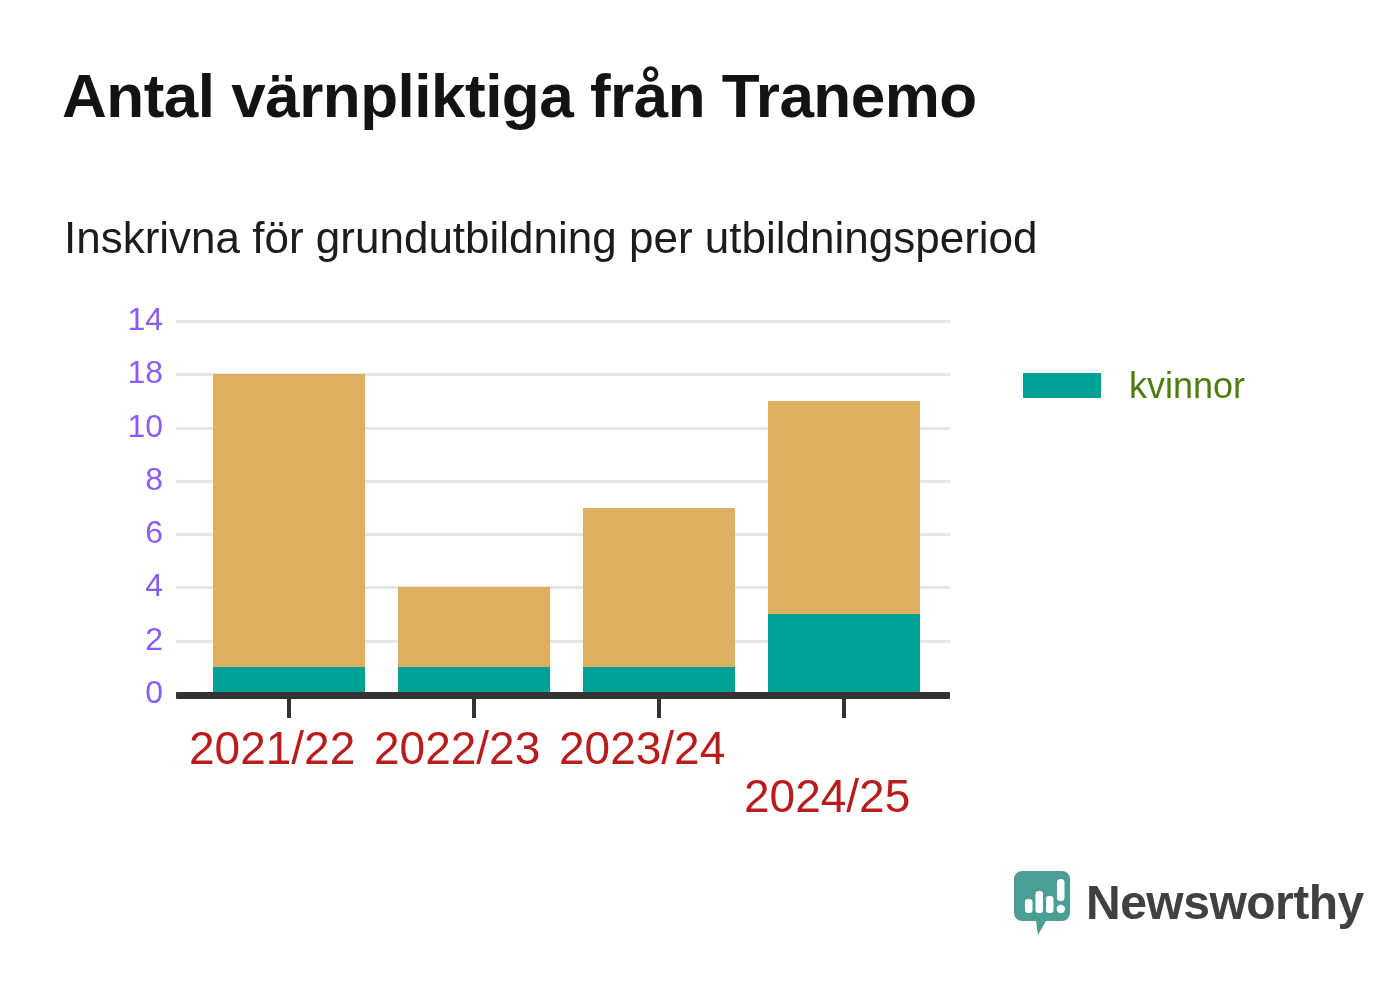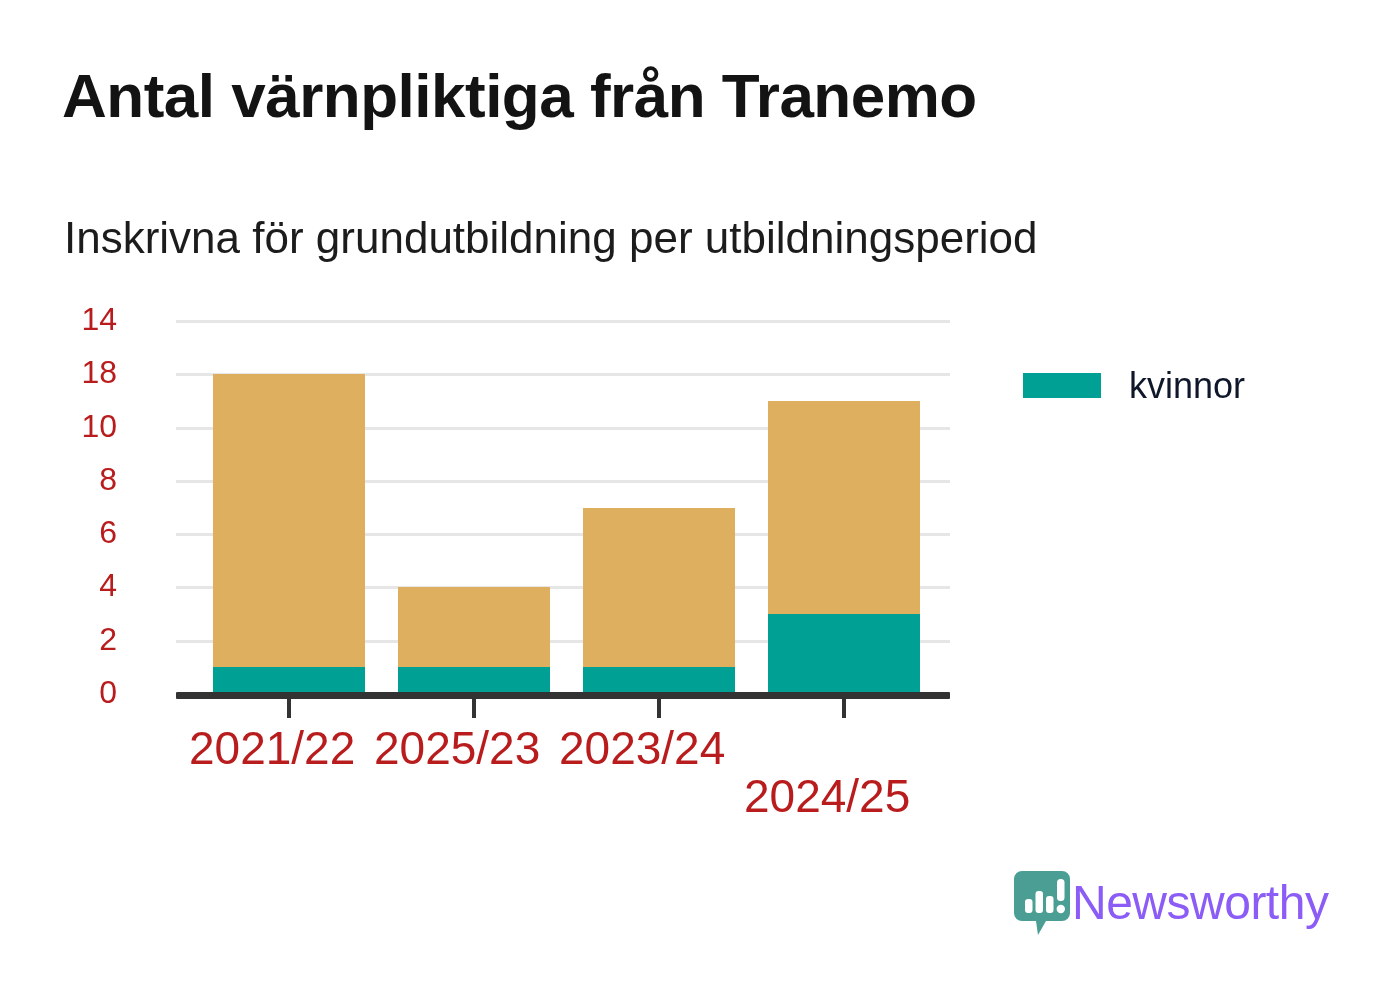--- a/index.html
+++ b/index.html
@@ -51,25 +51,25 @@
   .gridline {
     position: absolute;
     height: 3px;
     background: #e6e6e6;
     left: 176px;
     width: 774px;
   }
 
   .ytick-label {
     position: absolute;
-    right: 1265px; 
+    right: 1219px; 
     width: 60px;
     text-align: right;
     font-size: 32px;
-    color: #b91c1c;
+    color: #8b5cf6;
     line-height: 1;
   }
 
   .bar-segment {
     position: absolute;
   }
   .seg-kvinnor { background: #00a094; }
   .seg-man     { background: #ddaf5e; }
 
   #x-axis-line {
@@ -111,38 +111,39 @@
     height: 55px;
   }
   .legend-swatch {
     width: 78px;
     height: 25px;
     flex: none;
   }
   .legend-label {
     margin-left: 28px;
     font-size: 36px;
-    color: #0f172a;
+    color: #4d7c0f;
     line-height: 1;
     white-space: nowrap;
   }
 
   
   #logo {
     position: absolute;
     left: 1012px;
     top: 869px;
     display: flex;
     align-items: center;
   }
   #logo-mark { width: 60px; height: 68px; flex: none; }
   #logo-text {
+    margin-left: 14px;
     font-size: 48px;
-    font-weight: normal;
-    color: #8b5cf6;
+    font-weight: bold;
+    color: #404040;
     letter-spacing: -0.5px;
     line-height: 1;
     white-space: nowrap;
   }
 </style>
 </head>
 <body>
 
 <div id="chart-title">Antal värnpliktiga från Tranemo</div>
 
@@ -176,21 +177,21 @@
       <div class="bar-segment seg-kvinnor" title="kvinnor 2023/24: 1" style="left: 583px; width: 152px; top: 667.357px; height: 26.6429px; background: rgb(0, 160, 148);"></div>
       <div class="bar-segment seg-man" title="män 2023/24: 6" style="left: 583px; width: 152px; top: 507.5px; height: 159.857px; background: rgb(221, 175, 94);"></div>
       <div class="bar-segment seg-kvinnor" title="kvinnor 2024/25: 3" style="left: 768px; width: 152px; top: 614.071px; height: 79.9286px; background: rgb(0, 160, 148);"></div>
       <div class="bar-segment seg-man" title="män 2024/25: 8" style="left: 768px; width: 152px; top: 400.929px; height: 213.143px; background: rgb(221, 175, 94);"></div>
     </div>
   <div id="x-axis-line"></div>
   <div id="xticks">
       <div class="xtick-mark" style="left: 287px;"></div>
       <div class="xtick-label" style="left: 189px; width: 200px;">2021/22</div>
       <div class="xtick-mark" style="left: 472px;"></div>
-      <div class="xtick-label" style="left: 374px; width: 200px;">2025/23</div>
+      <div class="xtick-label" style="left: 374px; width: 200px;">2022/23</div>
       <div class="xtick-mark" style="left: 657px;"></div>
       <div class="xtick-label" style="left: 559px; width: 200px;">2023/24</div>
       <div class="xtick-mark" style="left: 842px;"></div>
       <div class="xtick-label" style="left: 744px; width: 200px; margin-top: 48px;">2024/25</div>
     </div>
 </div>
 
 <div id="legend">
     <div class="legend-row">
       <div class="legend-swatch" style="background: rgb(0, 160, 148);"></div>

